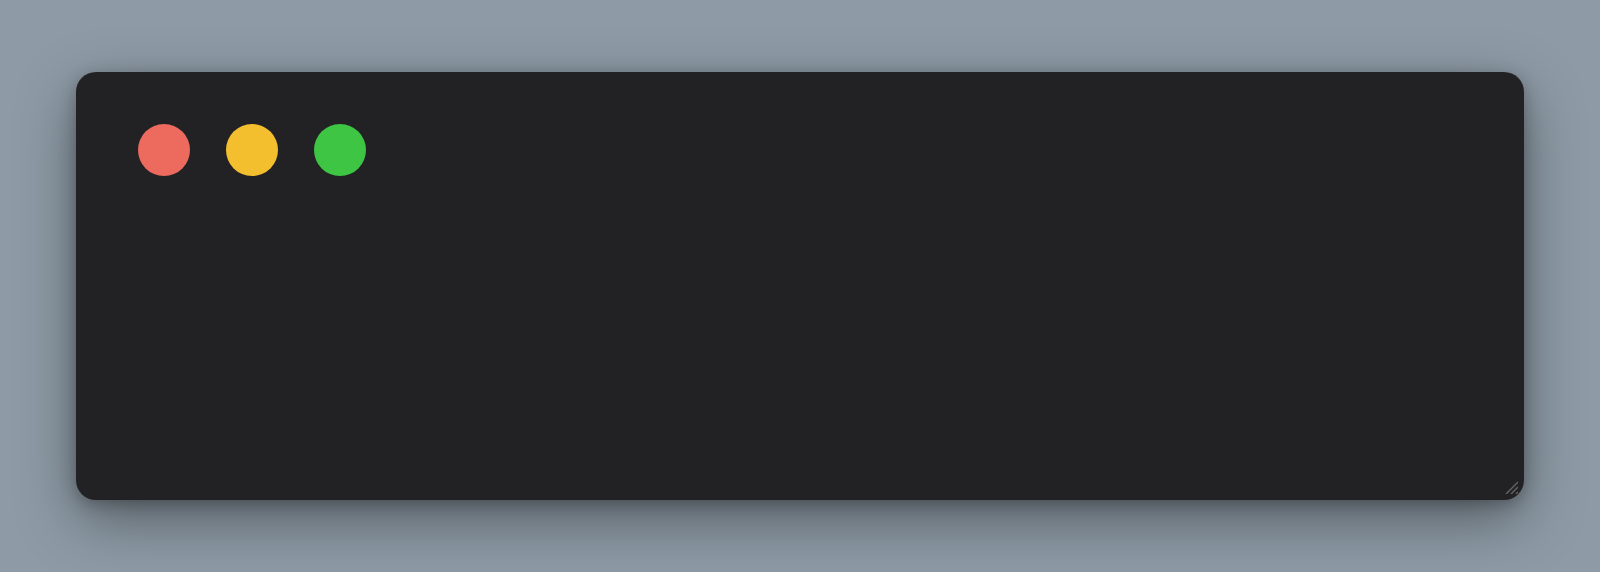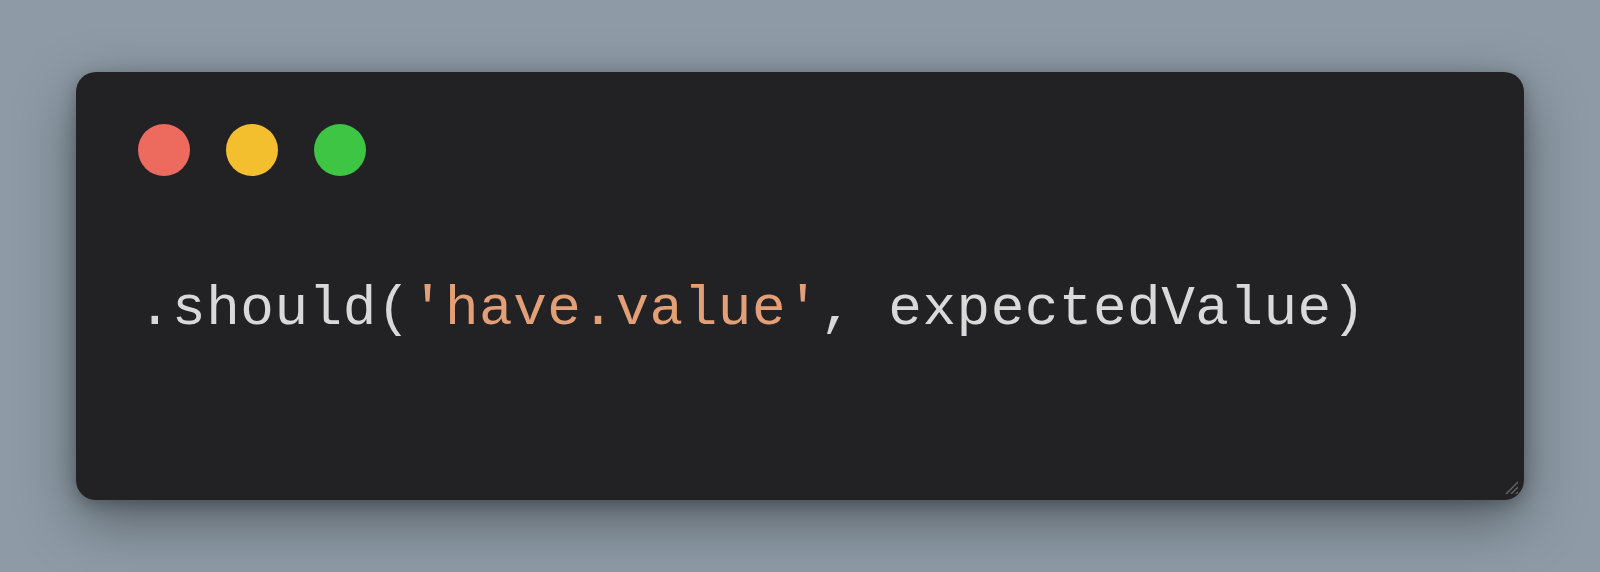--- a/index.html
+++ b/index.html
@@ -89,21 +89,20 @@
 <body>
 
 <div class="window">
 
   <div class="traffic-lights">
     <div class="traffic-light red"></div>
     <div class="traffic-light yellow"></div>
     <div class="traffic-light green"></div>
   </div>
 
-  <div class="code-line"><span class="code-token tok-default">.should(</span><span class="code-token tok-string">'have.value'</span><span class="code-token tok-default">, expectedValue)</span></div>
 
   <div class="resize-handle">
     <svg width="14" height="14" viewBox="0 0 14 14">
       <line x1="2" y1="14" x2="14" y2="2" stroke="#d9d9d9" stroke-width="1.5"></line>
       <line x1="7" y1="14" x2="14" y2="7" stroke="#d9d9d9" stroke-width="1.5"></line>
       <line x1="12" y1="14" x2="14" y2="12" stroke="#d9d9d9" stroke-width="1.5"></line>
     </svg>
   </div>
 
 </div>

